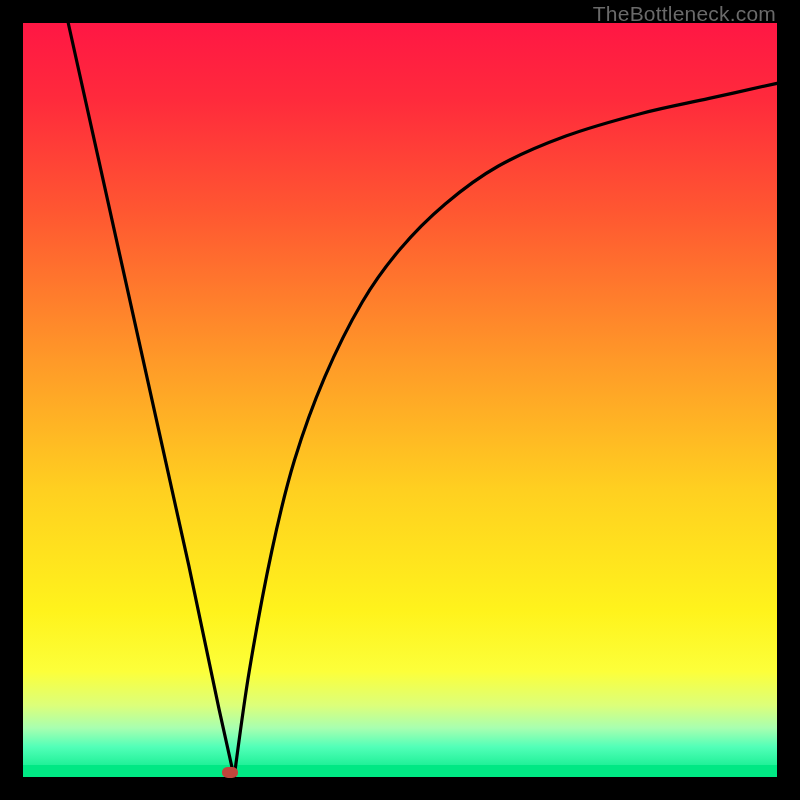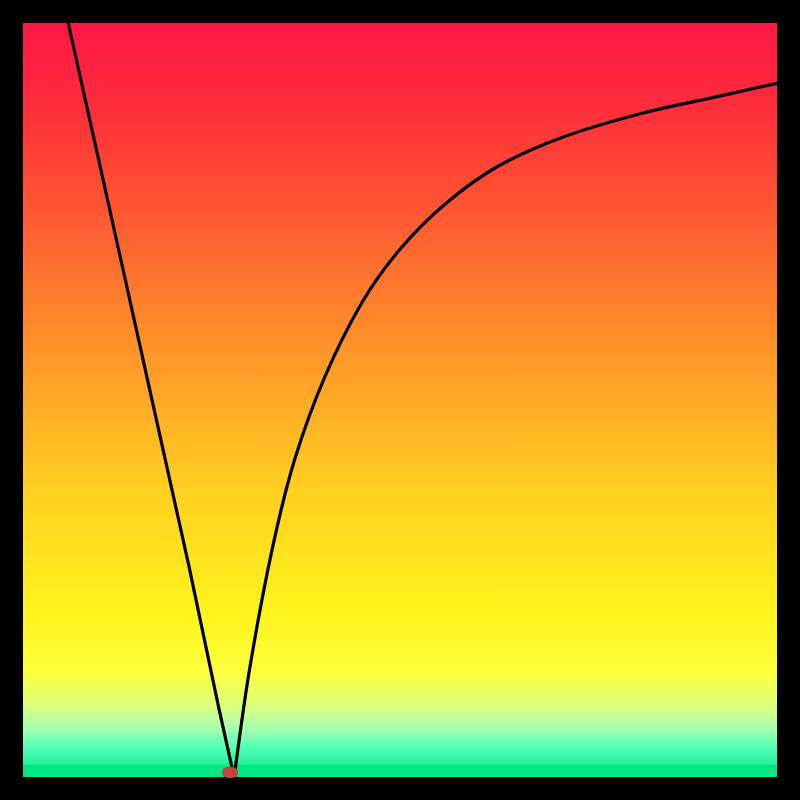--- a/index.html
+++ b/index.html
@@ -80,13 +80,14 @@
     <div class="bottom-stripe"></div>
 
     <svg class="curve" viewBox="0 0 754 754" preserveAspectRatio="none">
       <path id="left-branch" fill="none" stroke="#000" stroke-width="3.2" stroke-linecap="round" d="M 45.239999999999995 0 L 75.4 135.72000000000003 L 105.56000000000002 271.44 L 135.72 407.15999999999997 L 165.88 542.88 L 196.04000000000002 686.14 L 211.12000000000003 754"></path>
       <path id="right-branch" fill="none" stroke="#000" stroke-width="3.2" stroke-linecap="round" d="M 211.12000000000003 754 C 213.63333333333335 736.4066666666666 219.91666666666666 686.14 226.2 648.4399999999999 C 232.48333333333332 610.7399999999999 241.28000000000003 562.9866666666666 248.82000000000002 527.8 C 256.36 492.6133333333333 262.6433333333333 466.2233333333333 271.44 437.32 C 280.2366666666667 408.4166666666667 290.29 380.77 301.6 354.38 C 312.91 327.99 326.73333333333335 300.34333333333336 339.3 278.98 C 351.8666666666667 257.6166666666667 363.1766666666667 242.53666666666672 377 226.20000000000005 C 390.8233333333333 209.86333333333337 405.9033333333334 194.7833333333334 422.24000000000007 180.96000000000004 C 438.5766666666667 167.13666666666668 454.9133333333333 154.57 475.02 143.26 C 495.12666666666667 131.95 519.0033333333333 121.89666666666669 542.88 113.10000000000002 C 566.7566666666667 104.30333333333336 594.4033333333333 96.76333333333336 618.28 90.48000000000002 C 642.1566666666666 84.19666666666667 663.52 80.42666666666666 686.14 75.39999999999998 C 708.76 70.37333333333329 742.69 62.83333333333328 754 60.319999999999936"></path>
     </svg>
 
     <div class="marker" id="min-marker" style="left: 199.35px; top: 744.476px;"></div>
   </div>
 
+  <div class="watermark">TheBottleneck.com</div>
 </div>
 
 </body></html>

